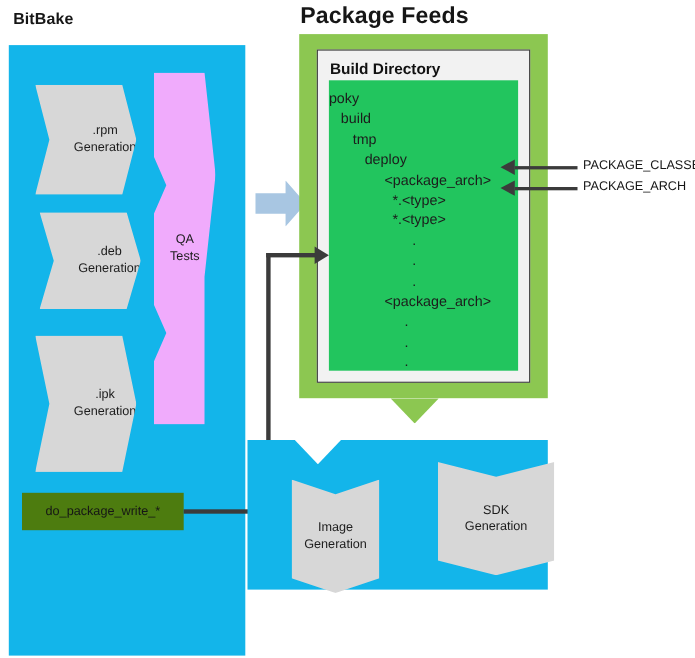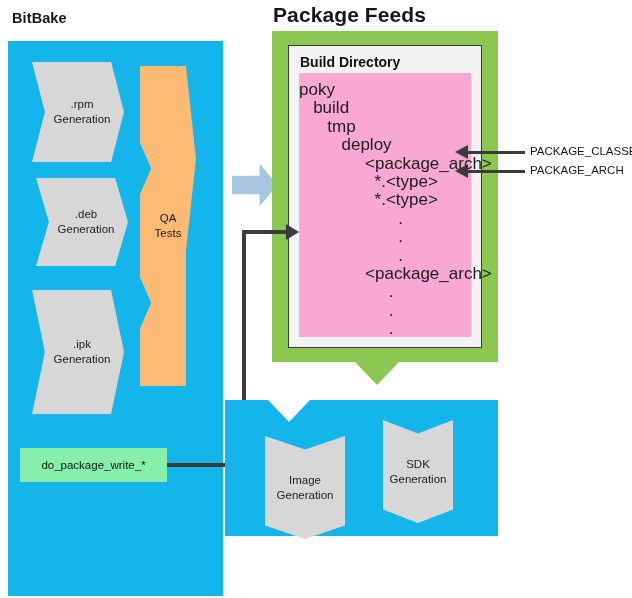--- a/index.html
+++ b/index.html
@@ -14,79 +14,79 @@
   
   .blue{background:#13B5EA;}
   .bb-main{left:8px;top:41px;width:215px;height:555px;}
   .bb-bottom{left:225px;top:400px;width:273px;height:136px;}
   .bb-notch{left:268px;top:400px;width:42px;height:22px;background:#ffffff;
             clip-path:polygon(0 0,100% 0,50% 100%);}
 
   
   .chev-r{background:#D7D7D7;
           clip-path:polygon(0 0, 86% 0, 100% 50%, 86% 100%, 0 100%, 14% 50%);
-          display:flex;align-items:center;justify-content:center;text-align:center;
-          font-size:11.5px;line-height:15px;color:#1c1c1c;}
+          display:flex;align-items:center;justify-content:flex-end;text-align:center;
+          font-size:11.5px;line-height:15px;color:#1c1c1c;margin-top:15px;}
   .gen1{left:32px;top:62px;width:92px;height:100px;}
   .gen2{left:36px;top:178px;width:92px;height:88px;}
   .gen3{left:32px;top:290px;width:92px;height:124px;}
   .gen-label{padding-left:8px;}
 
   
-  .qa{left:140px;top:66px;width:56px;height:320px;background:#fdba74;
+  .qa{left:140px;top:66px;width:56px;height:320px;background:#f0abfc;
       clip-path:polygon(
         0 0, 82% 0, 100% 29%, 82% 58%, 82% 100%, 0 100%,
         0 82%, 20% 74%, 0 66%,
         0 40%, 20% 32%, 0 24%);
       display:flex;align-items:center;justify-content:center;text-align:center;
       font-size:11.5px;line-height:15px;color:#1c1c1c;}
 
   
   .pale-arrow{left:232px;top:164px;width:46px;height:42px;background:#A8C6E2;
      clip-path:polygon(0 28%,60% 28%,60% 0,100% 50%,60% 100%,60% 72%,0 72%);}
 
   
   .green{background:#8CC751;}
   .pf-box{left:272px;top:31px;width:226px;height:331px;}
   .pf-tab{left:355px;top:362px;width:44px;height:23px;background:#8CC751;
           clip-path:polygon(0 0,100% 0,50% 100%);}
   .pf-inner{left:288px;top:45px;width:194px;height:303px;background:#F2F2F2;
             border:1.4px solid #3a3a3a;box-sizing:border-box;}
   .bd-title{left:300px;top:54px;font-size:14px;font-weight:bold;color:#111;}
-  .tree{left:299px;top:73px;width:172px;height:264px;background:#f9a8d4;
-        font-size:17px;line-height:18.4px;color:#1c1c1c;padding:8px 0 0 0;box-sizing:border-box;}
+  .tree{left:299px;top:73px;width:172px;height:264px;background:#22c55e;
+        font-size:13px;line-height:18.4px;color:#1c1c1c;padding:8px 0 0 0;box-sizing:border-box;}
   .tree div{white-space:pre;}
 
   
   .ann-line{background:#3b3b3b;height:3px;}
   .ann-head{width:0;height:0;border-top:7px solid transparent;border-bottom:7px solid transparent;
             border-right:13px solid #3b3b3b;}
   .ann-text{font-size:11.5px;color:#161616;white-space:nowrap;}
 
   
-  .dpw{left:20px;top:448px;width:147px;height:34px;background:#86efac;
+  .dpw{left:20px;top:448px;width:147px;height:34px;background:#4d7c0f;
        display:flex;align-items:center;justify-content:center;
        font-size:11.5px;color:#161616;}
 
   
   .conn{background:#3b3b3b;}
   .c-h1{left:167px;top:463px;width:79px;height:4px;}
   .c-v{left:242px;top:230px;width:4px;height:237px;}
   .c-h2{left:242px;top:230px;width:46px;height:4px;}
   .c-head{left:286px;top:224px;width:0;height:0;
           border-top:8px solid transparent;border-bottom:8px solid transparent;
           border-left:13px solid #3b3b3b;}
 
   
   .chev-d{background:#D7D7D7;
           clip-path:polygon(0 0, 50% 13%, 100% 0, 100% 87%, 50% 100%, 0 87%);
           display:flex;align-items:center;justify-content:center;text-align:center;
           font-size:11.5px;line-height:15px;color:#1c1c1c;}
   .imgg{left:265px;top:436px;width:80px;height:103px;}
-  .sdkg{left:383px;top:420px;width:70px;height:103px;}
+  .sdkg{left:398px;top:420px;width:106px;height:103px;}
 </style>
 </head>
 <body>
 
 <div class="abs sec-title" style="left:12px;top:10px;">BitBake</div>
 <div class="abs sec-title" style="left:273px;top:3px;font-size:21px;">Package Feeds</div>
 
 <div class="abs blue bb-main"></div>
 
 <div class="abs chev-r gen1">

